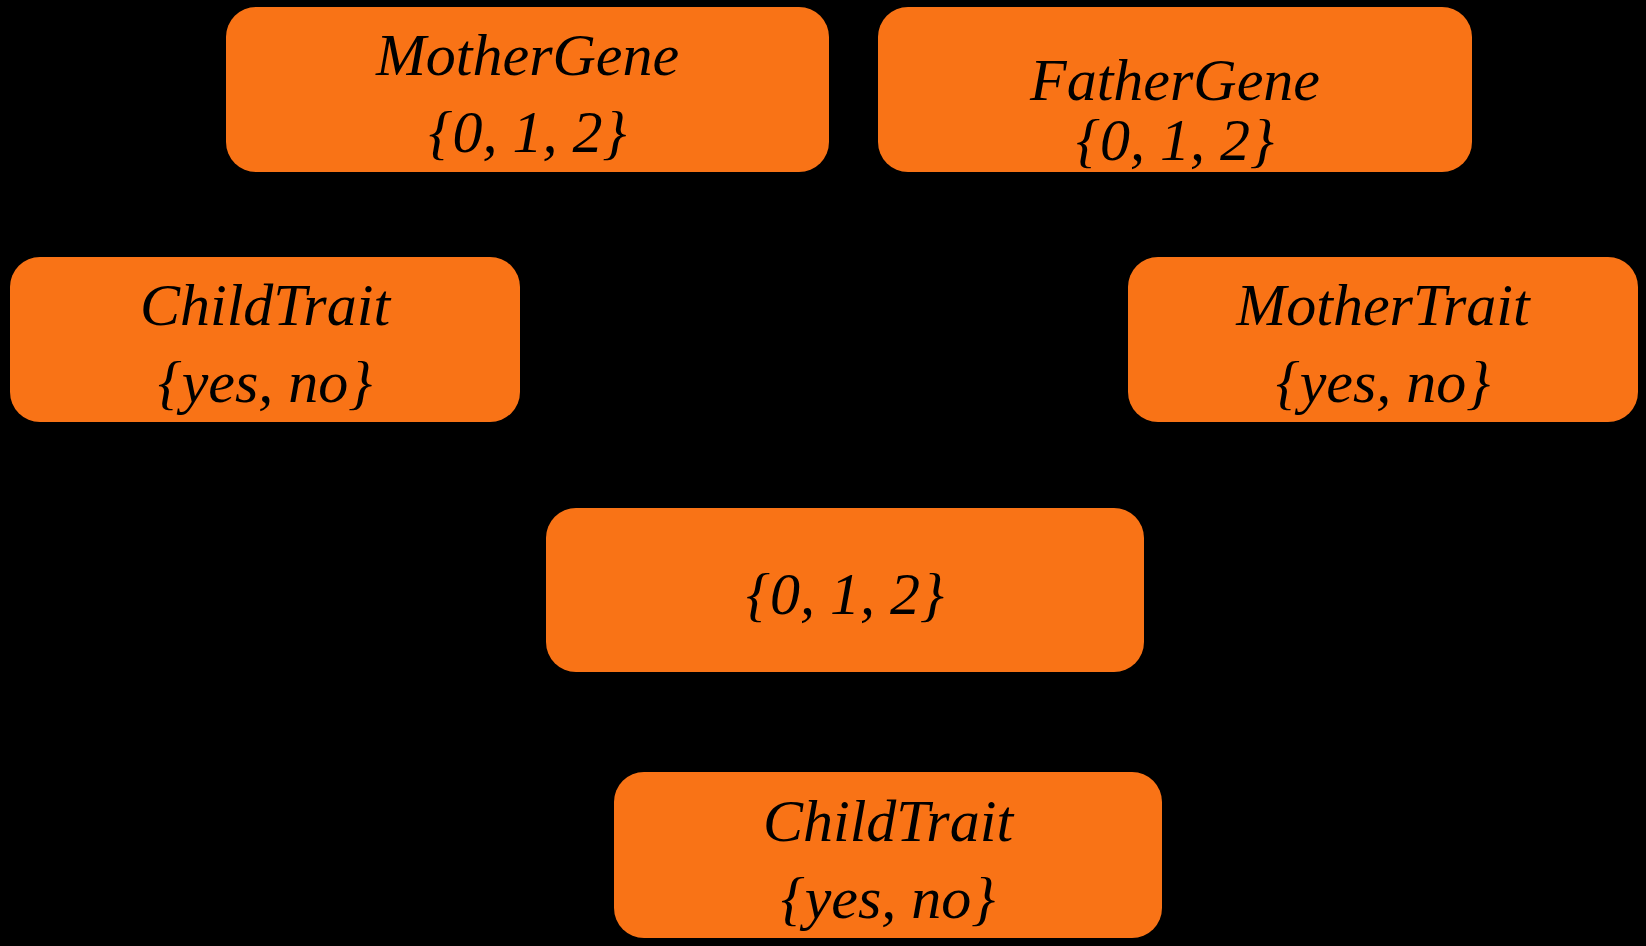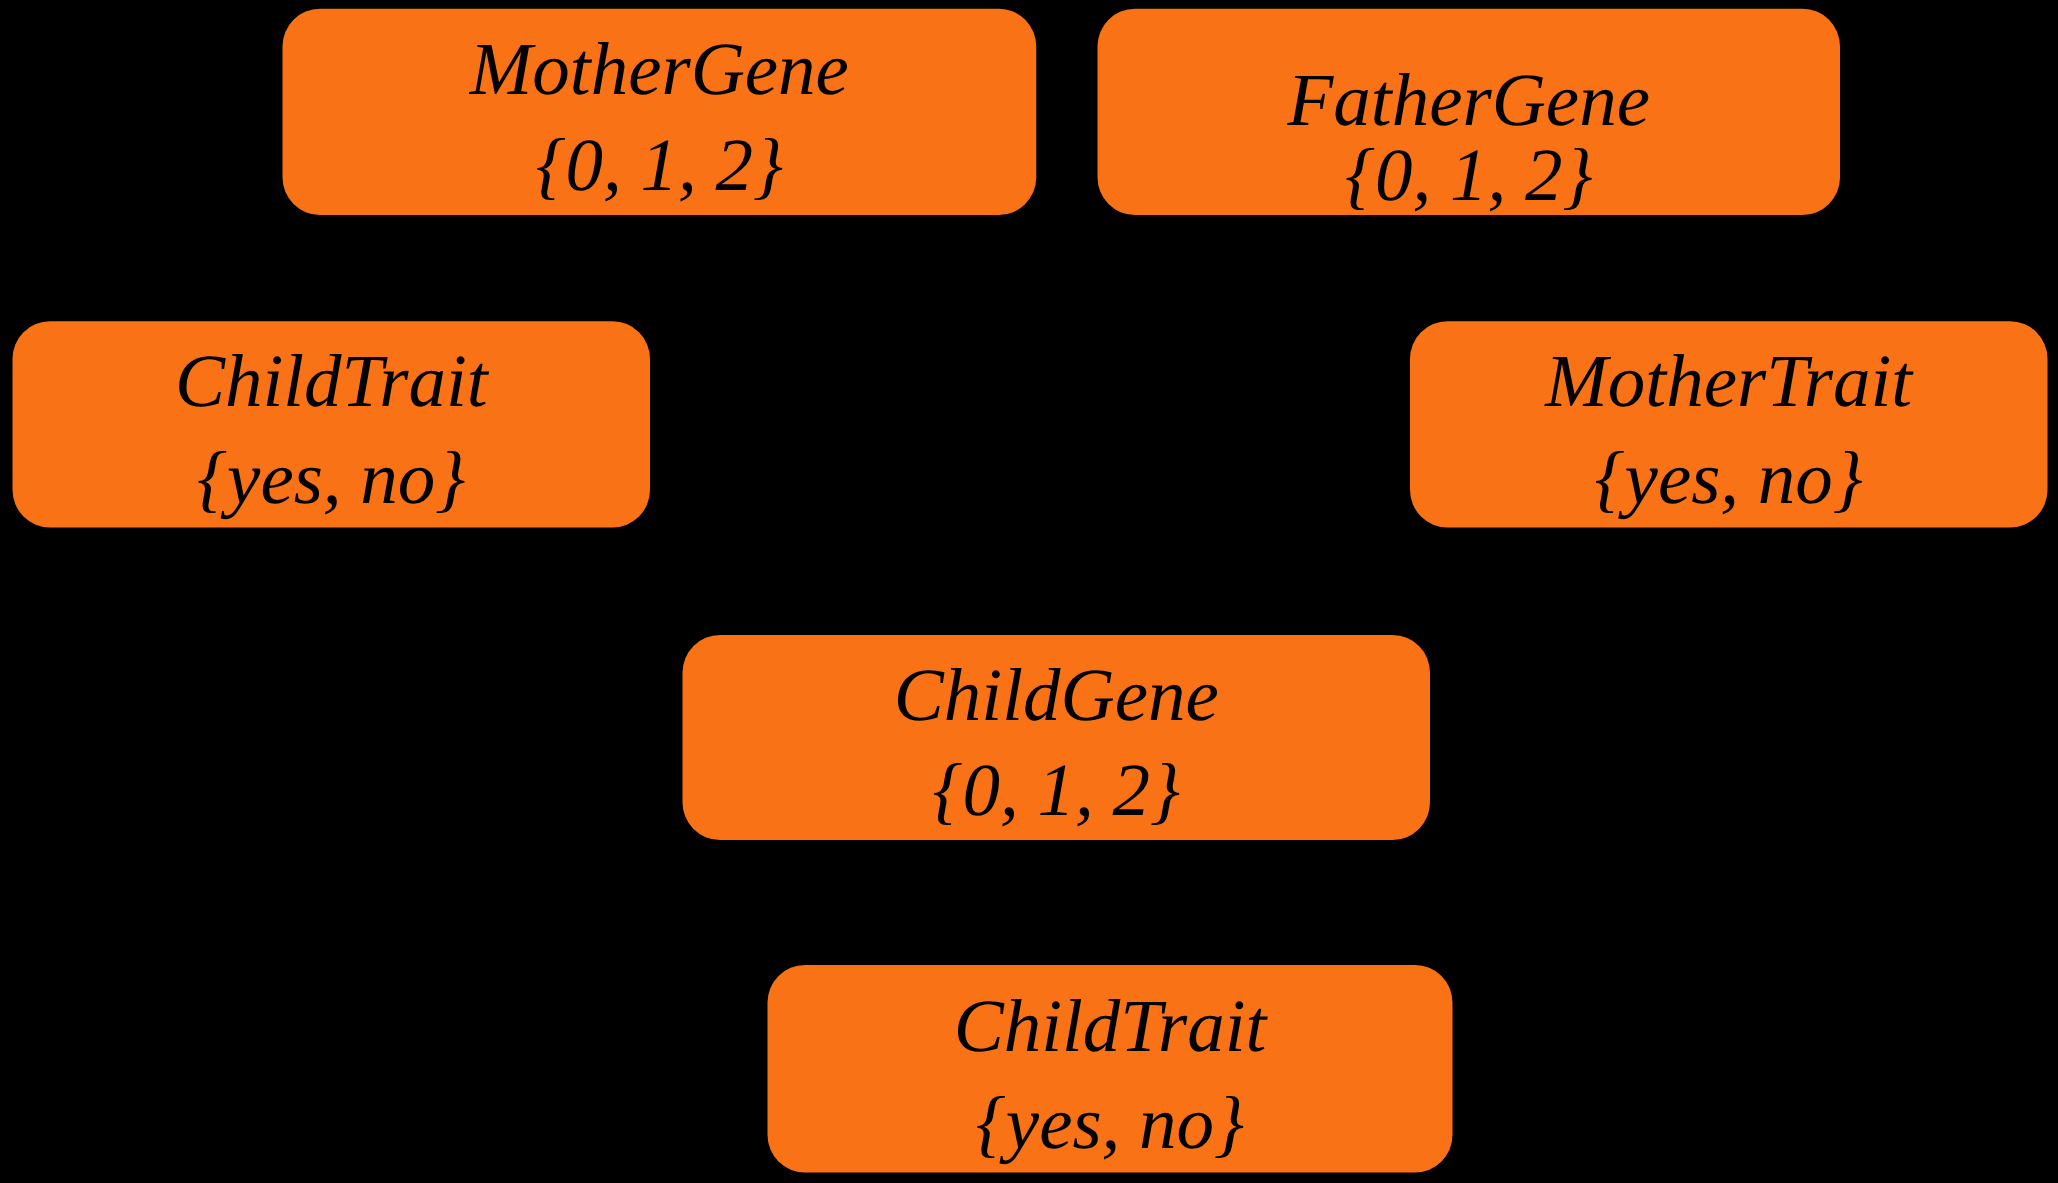--- a/index.html
+++ b/index.html
@@ -61,21 +61,20 @@
     <div class="node-label">ChildTrait</div>
     <div class="node-values">{yes, no}</div>
   </div>
 
   <div class="node node-father-trait">
     <div class="node-label">MotherTrait</div>
     <div class="node-values">{yes, no}</div>
   </div>
 
   <div class="node node-child-gene">
-    <div class="node-label">ChildGene</div>
     <div class="node-values">{0, 1, 2}</div>
   </div>
 
   <div class="node node-child-trait">
     <div class="node-label">ChildTrait</div>
     <div class="node-values">{yes, no}</div>
   </div>
 
 </div>
 

